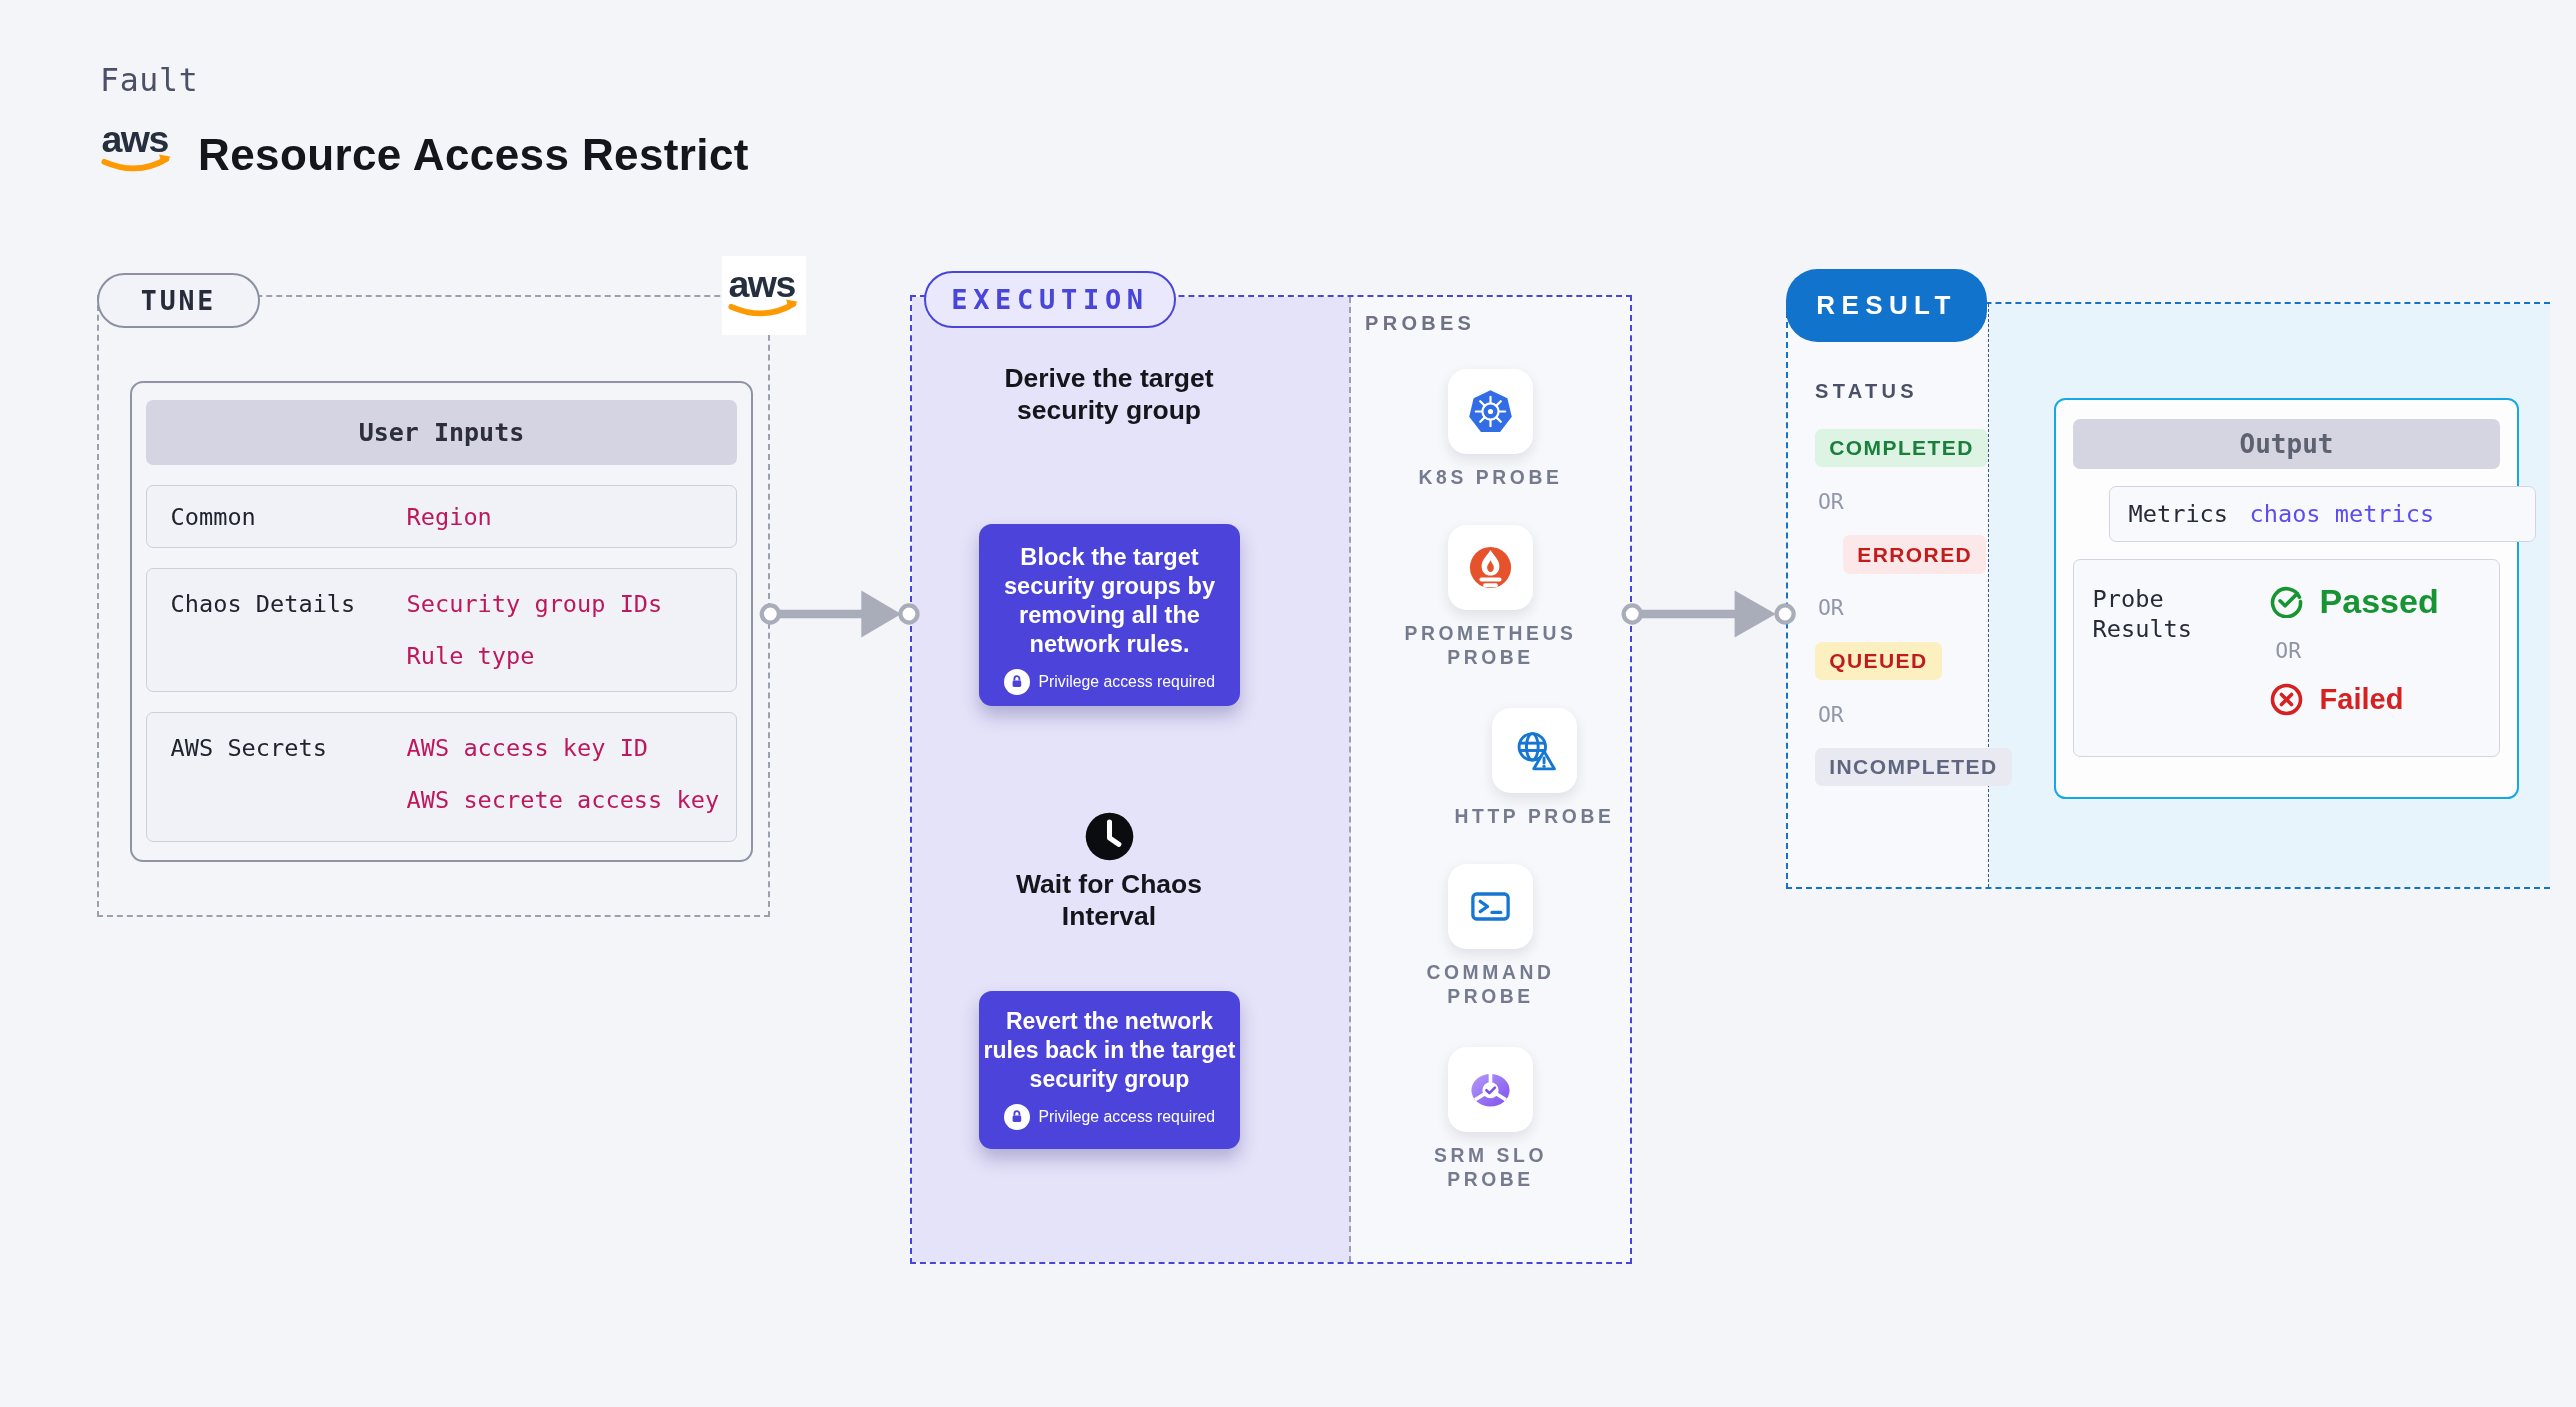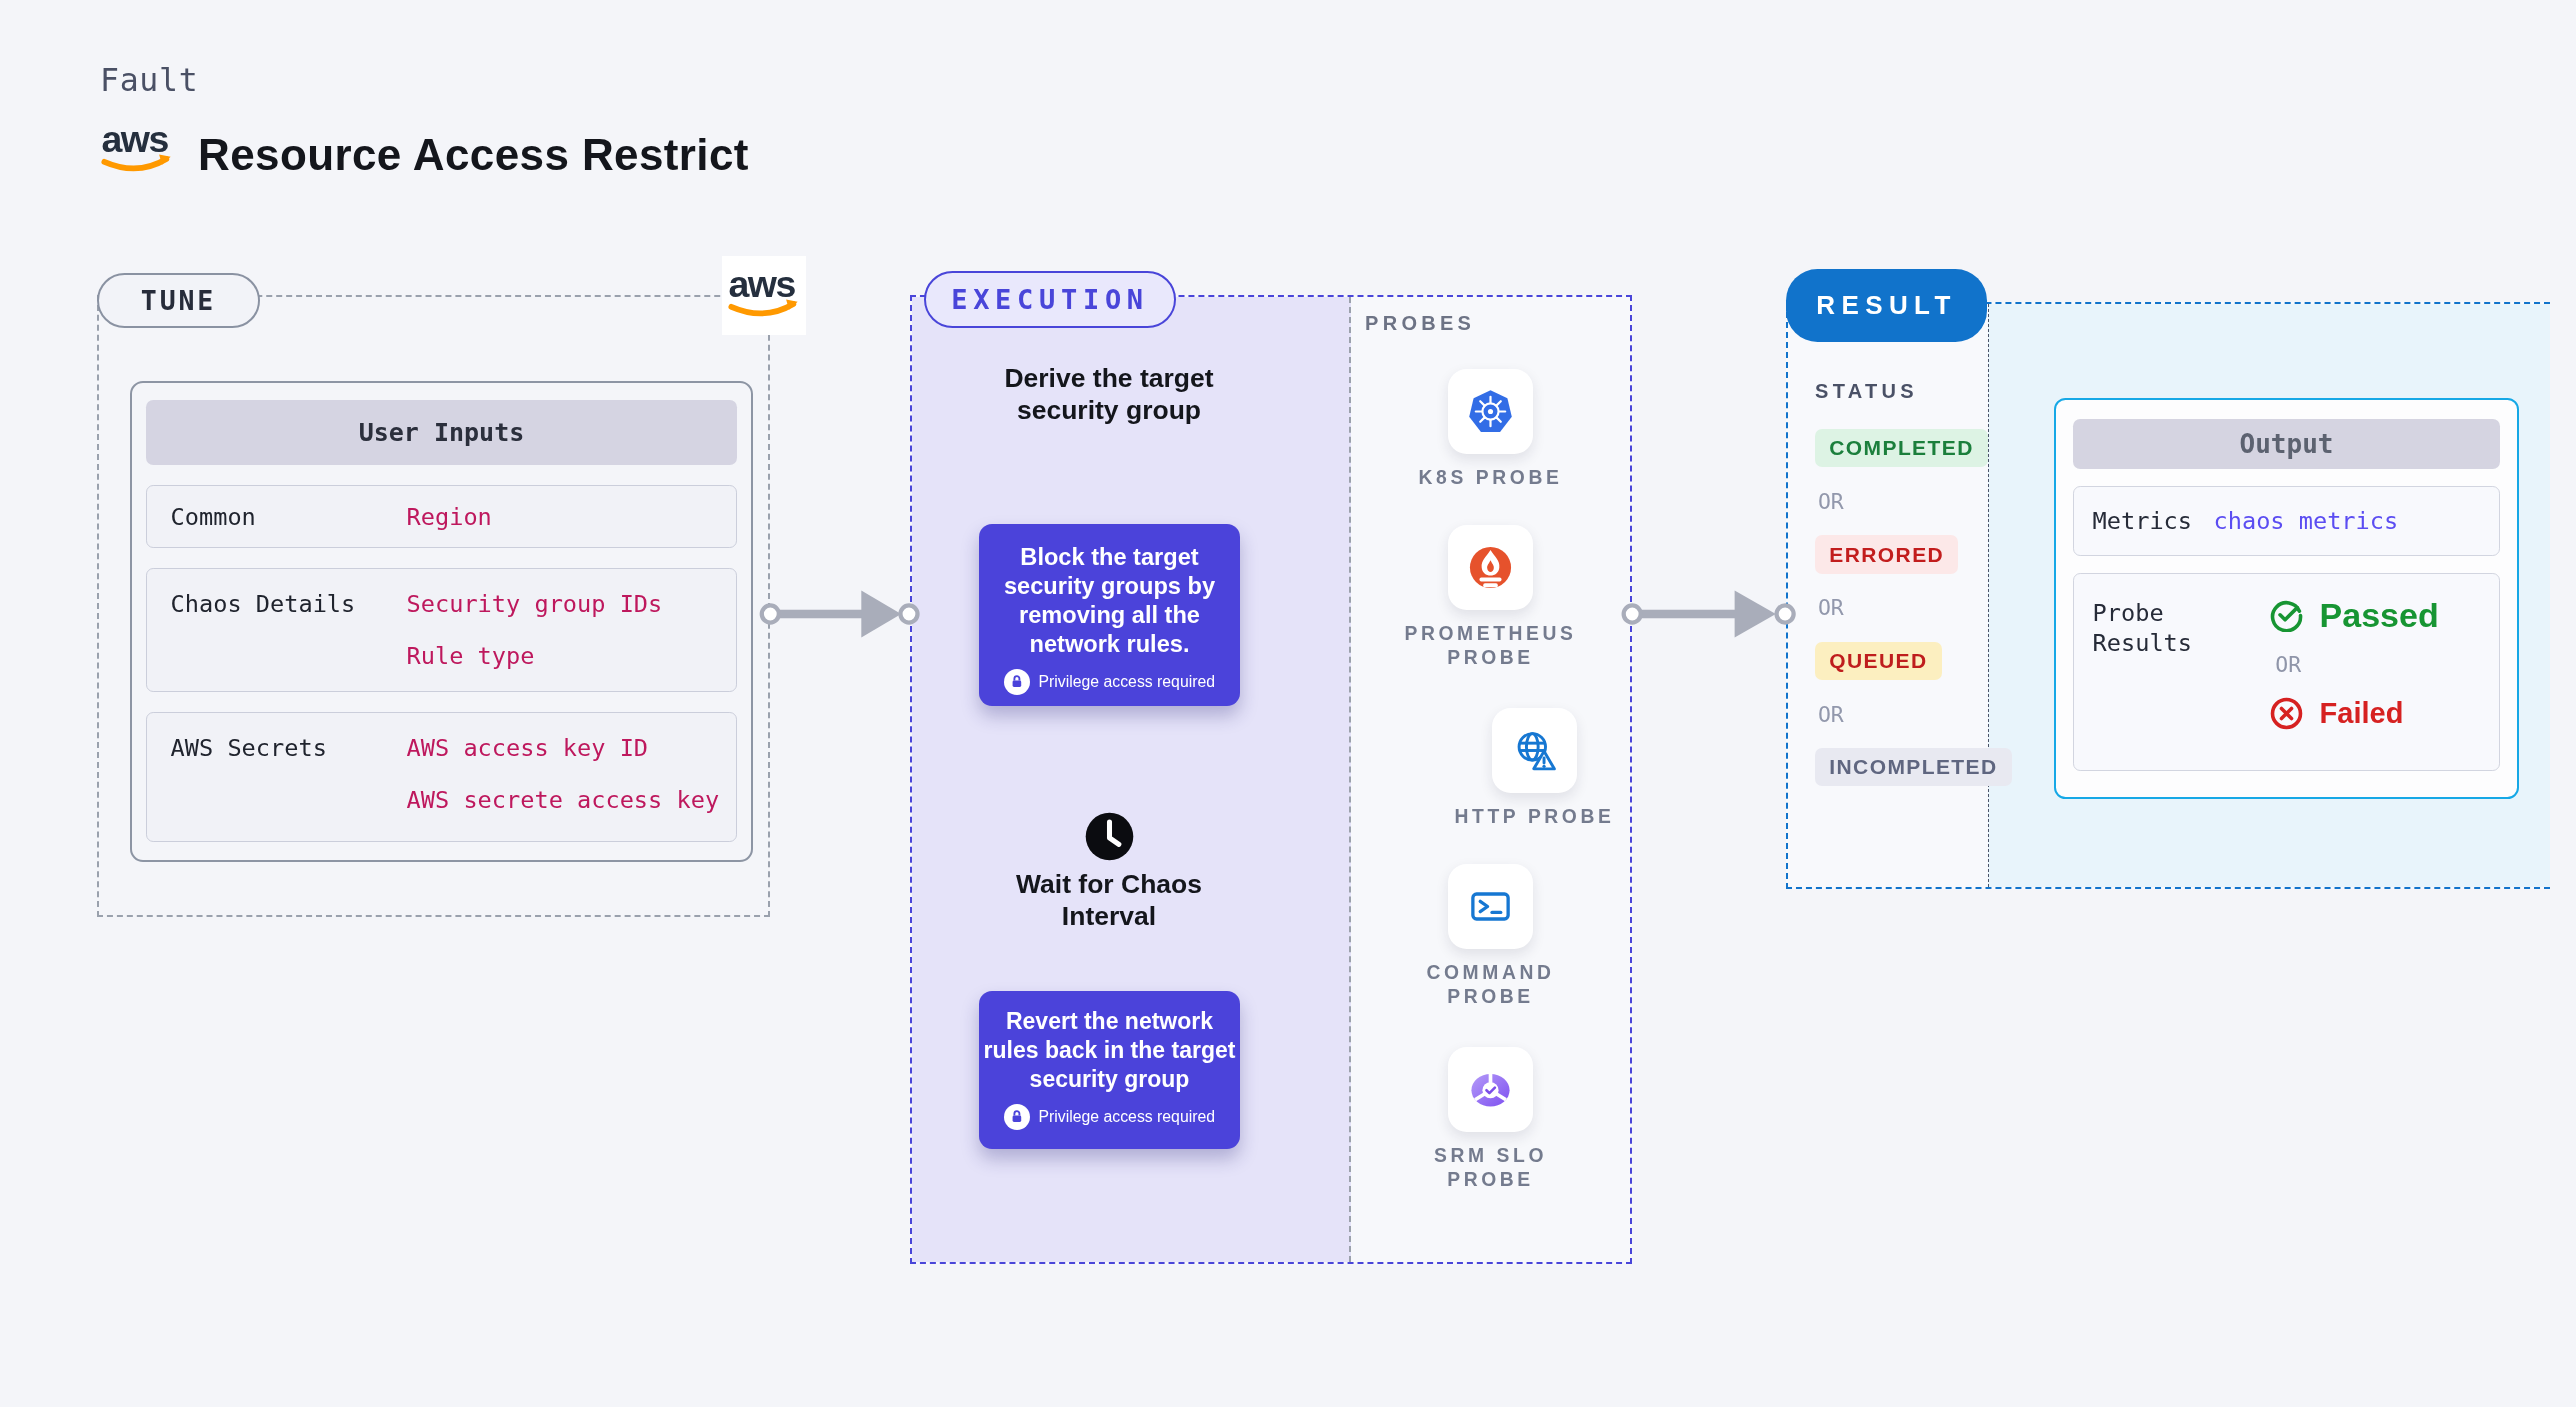--- a/index.html
+++ b/index.html
@@ -60,32 +60,32 @@
   .probe-item { width:181px; display:flex; flex-direction:column; align-items:center; z-index:2; }
   .probe-card { width:85px; height:85px; background:#fff; border-radius:18.6px; box-shadow:0 5.7px 13px rgba(25,31,60,.10);
                 display:flex; align-items:center; justify-content:center; }
   .probe-label { margin-top:11.5px; text-align:center; font-weight:bold; font-size:19.3px; letter-spacing:3.6px; color:#747b8e; line-height:24px; }
 
   
   .status-col { left:1815px; top:380px; display:flex; flex-direction:column; align-items:flex-start; z-index:3; }
   .status-title { font-weight:bold; font-size:20px; letter-spacing:4.3px; color:#4a5166; margin-bottom:26px; }
   .badge { font-weight:bold; font-size:21px; letter-spacing:1.4px; padding:7.2px 14.3px; border-radius:7px; margin-bottom:18.6px; }
   .b-completed { color:#1b7f3c; background:#ddf3e4; }
-  .b-errored { color:#c21d1d; background:#fce8e8; }
+  .b-errored { color:#c21d1d; background:#fce8e8;margin-left:28px; }
   .b-queued { color:#bf1d1d; background:#fcefc0; }
   .b-incompleted { color:#5f6680; background:#e8e9f1; }
   .or { font-family:"DejaVu Sans Mono", monospace; font-size:21.5px; color:#9298ac; margin:2.9px 0 21.5px 2.9px; }
 
   
   .out-card { left:2054px; top:398px; width:465px; height:401px; background:#fdfdfe; border:2.9px solid #16a8e6; border-radius:11.5px; padding:18.6px 17px; z-index:3; }
   .out-head { width:100%; height:50px; background:#d5d4e1; border-radius:7.2px; display:flex; align-items:center; justify-content:center;
               font-family:"DejaVu Sans Mono", monospace; font-weight:bold; font-size:26px; color:#5c6270; margin-bottom:17px; }
   .out-row { width:100%; background:#f8f9fd; border:1.4px solid #d2d5e0; border-radius:7.2px; display:flex; padding-left:18.6px;
              font-family:"DejaVu Sans Mono", monospace; font-size:23.6px; color:#262b38; }
-  .out-metrics { height:70px; align-items:center; margin-bottom:17px; }
+  .out-metrics { height:56px; align-items:center; margin-bottom:17px;margin-left:36px; }
   .out-metrics .val { color:#5b4df2; margin-left:21.5px; }
   .out-probe { height:198px; padding-top:24px; }
   .out-probe .lbl { width:177px; line-height:30px; }
   .pr-results { display:flex; flex-direction:column; }
   .pr-line { display:flex; align-items:center; gap:17px; height:36px; }
   .pr-line .passed { font-family:"Liberation Sans", sans-serif; font-weight:bold; font-size:34px; color:#179533; }
   .pr-line .failed { font-family:"Liberation Sans", sans-serif; font-weight:bold; font-size:29px; color:#d62121; }
   .pr-or { font-family:"DejaVu Sans Mono", monospace; font-size:21.5px; color:#8f95a9; margin:18.6px 0 18.6px 5.7px; }
 </style>
 </head>

